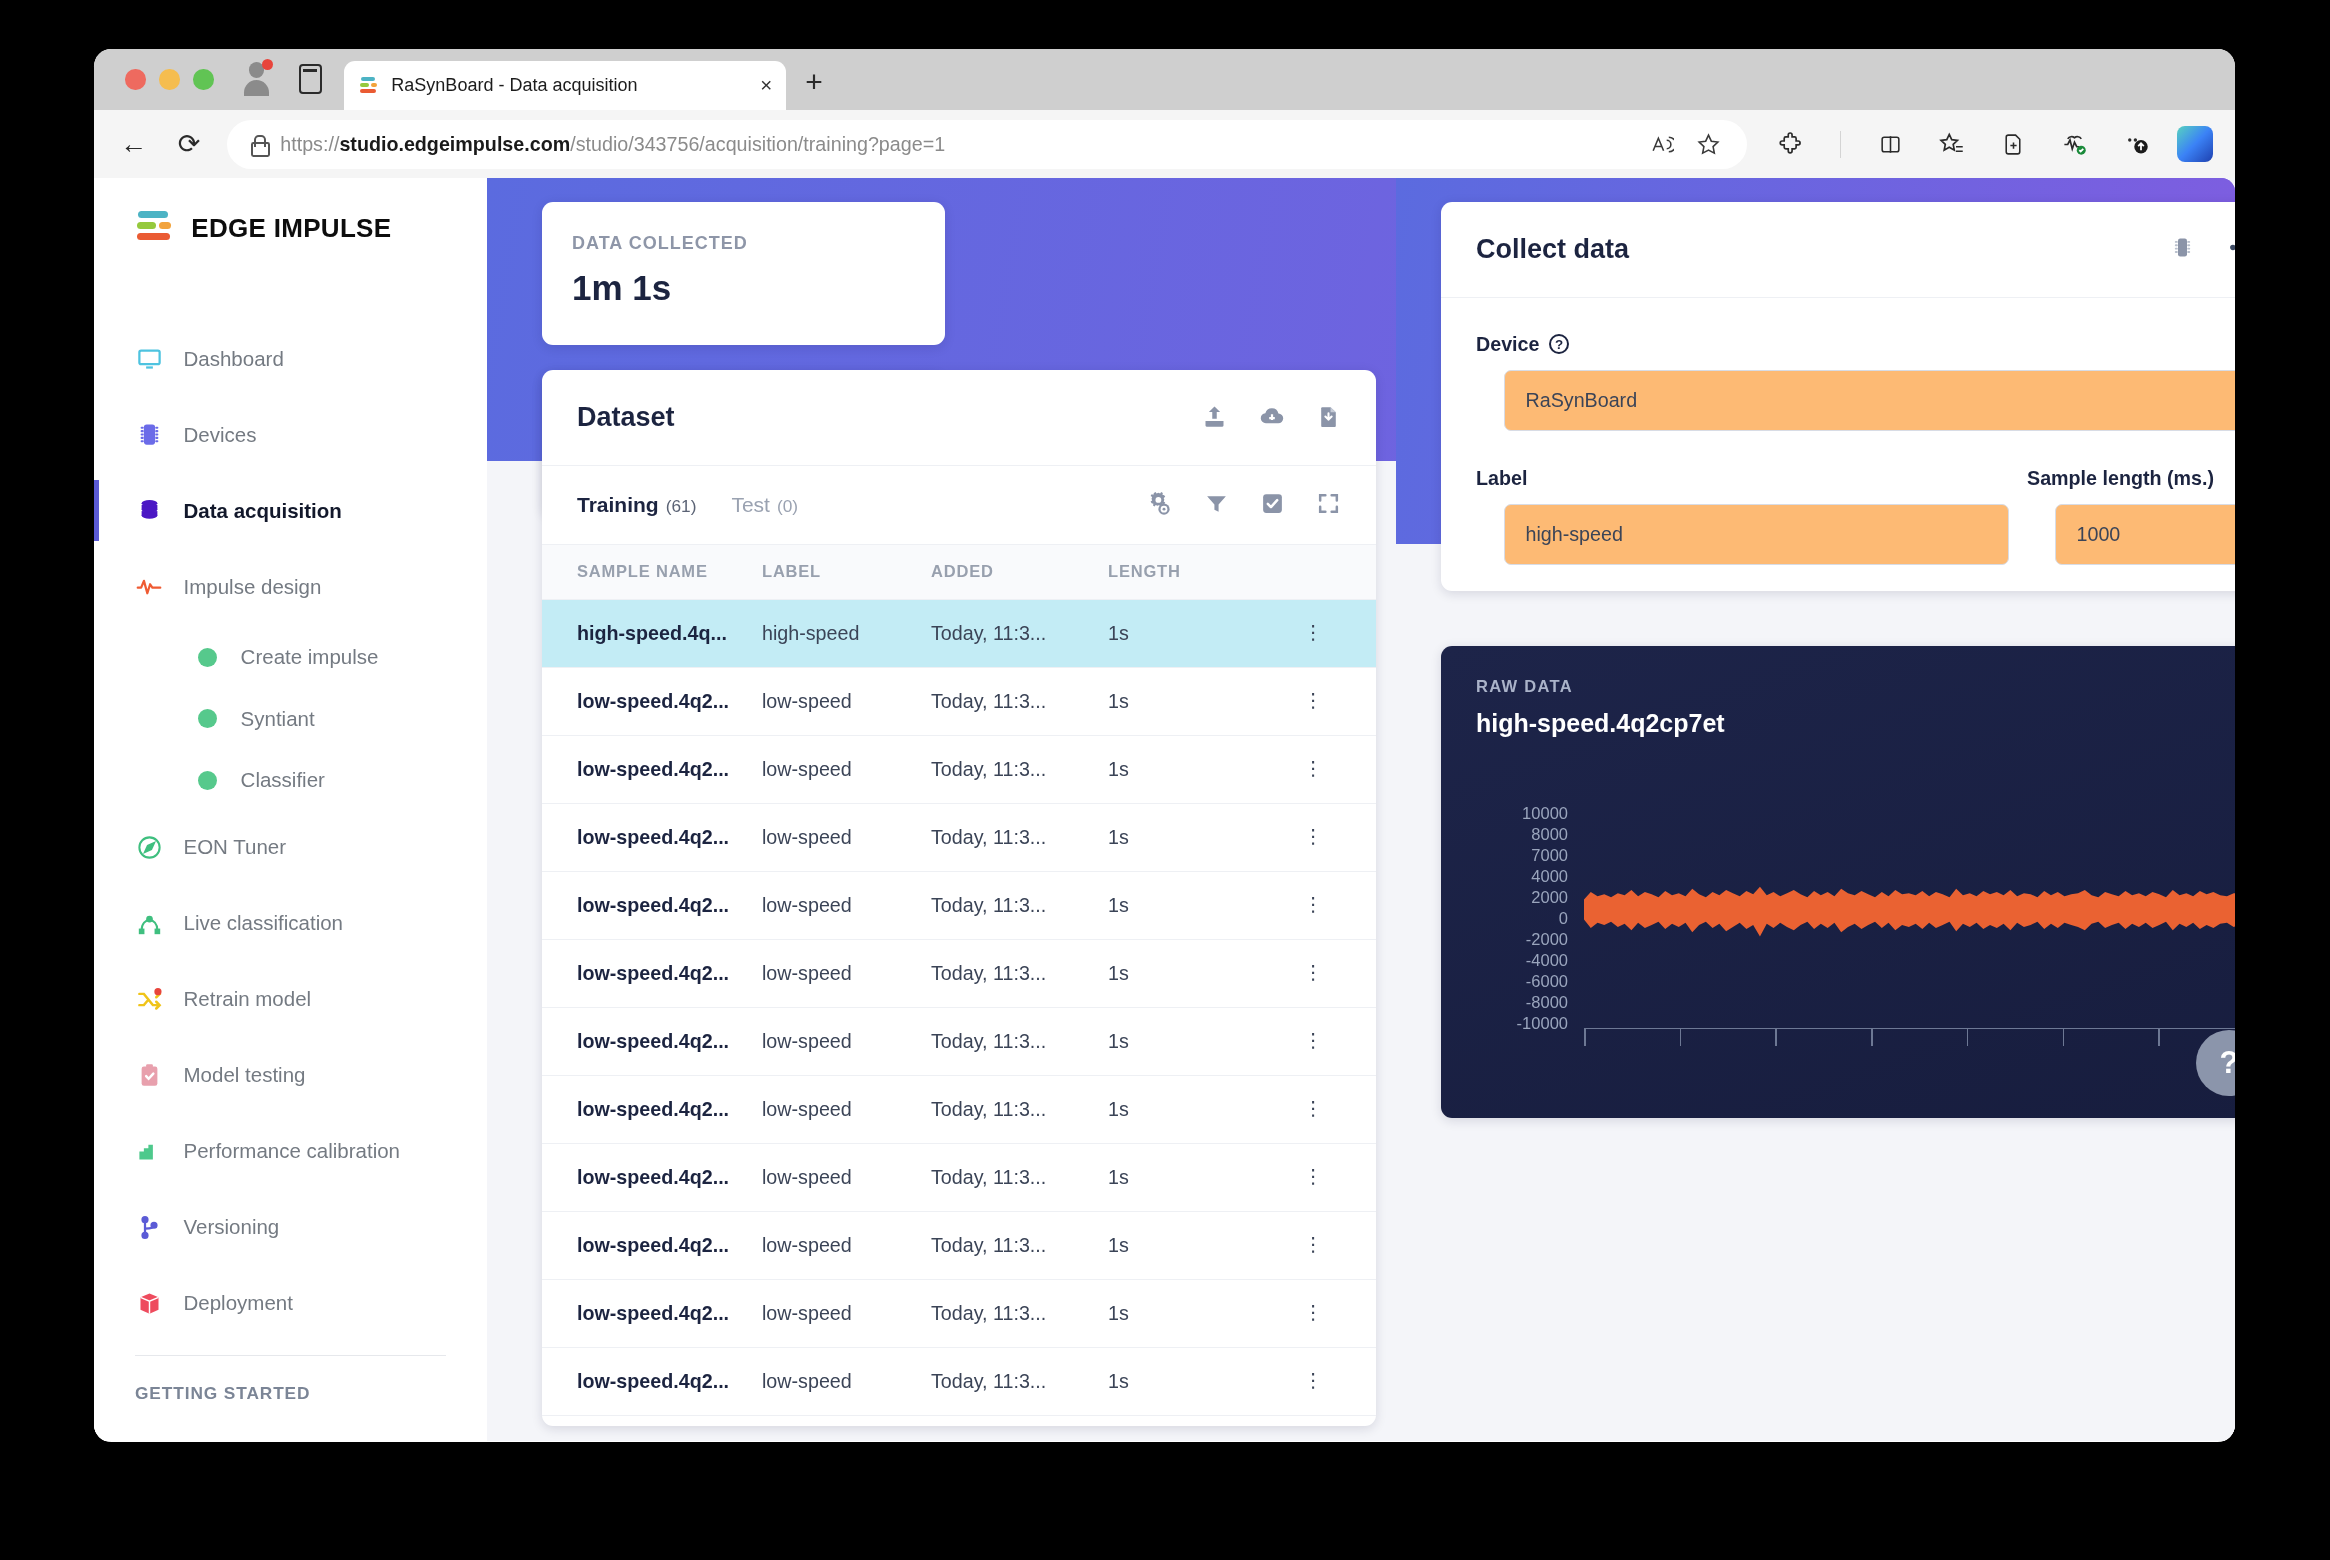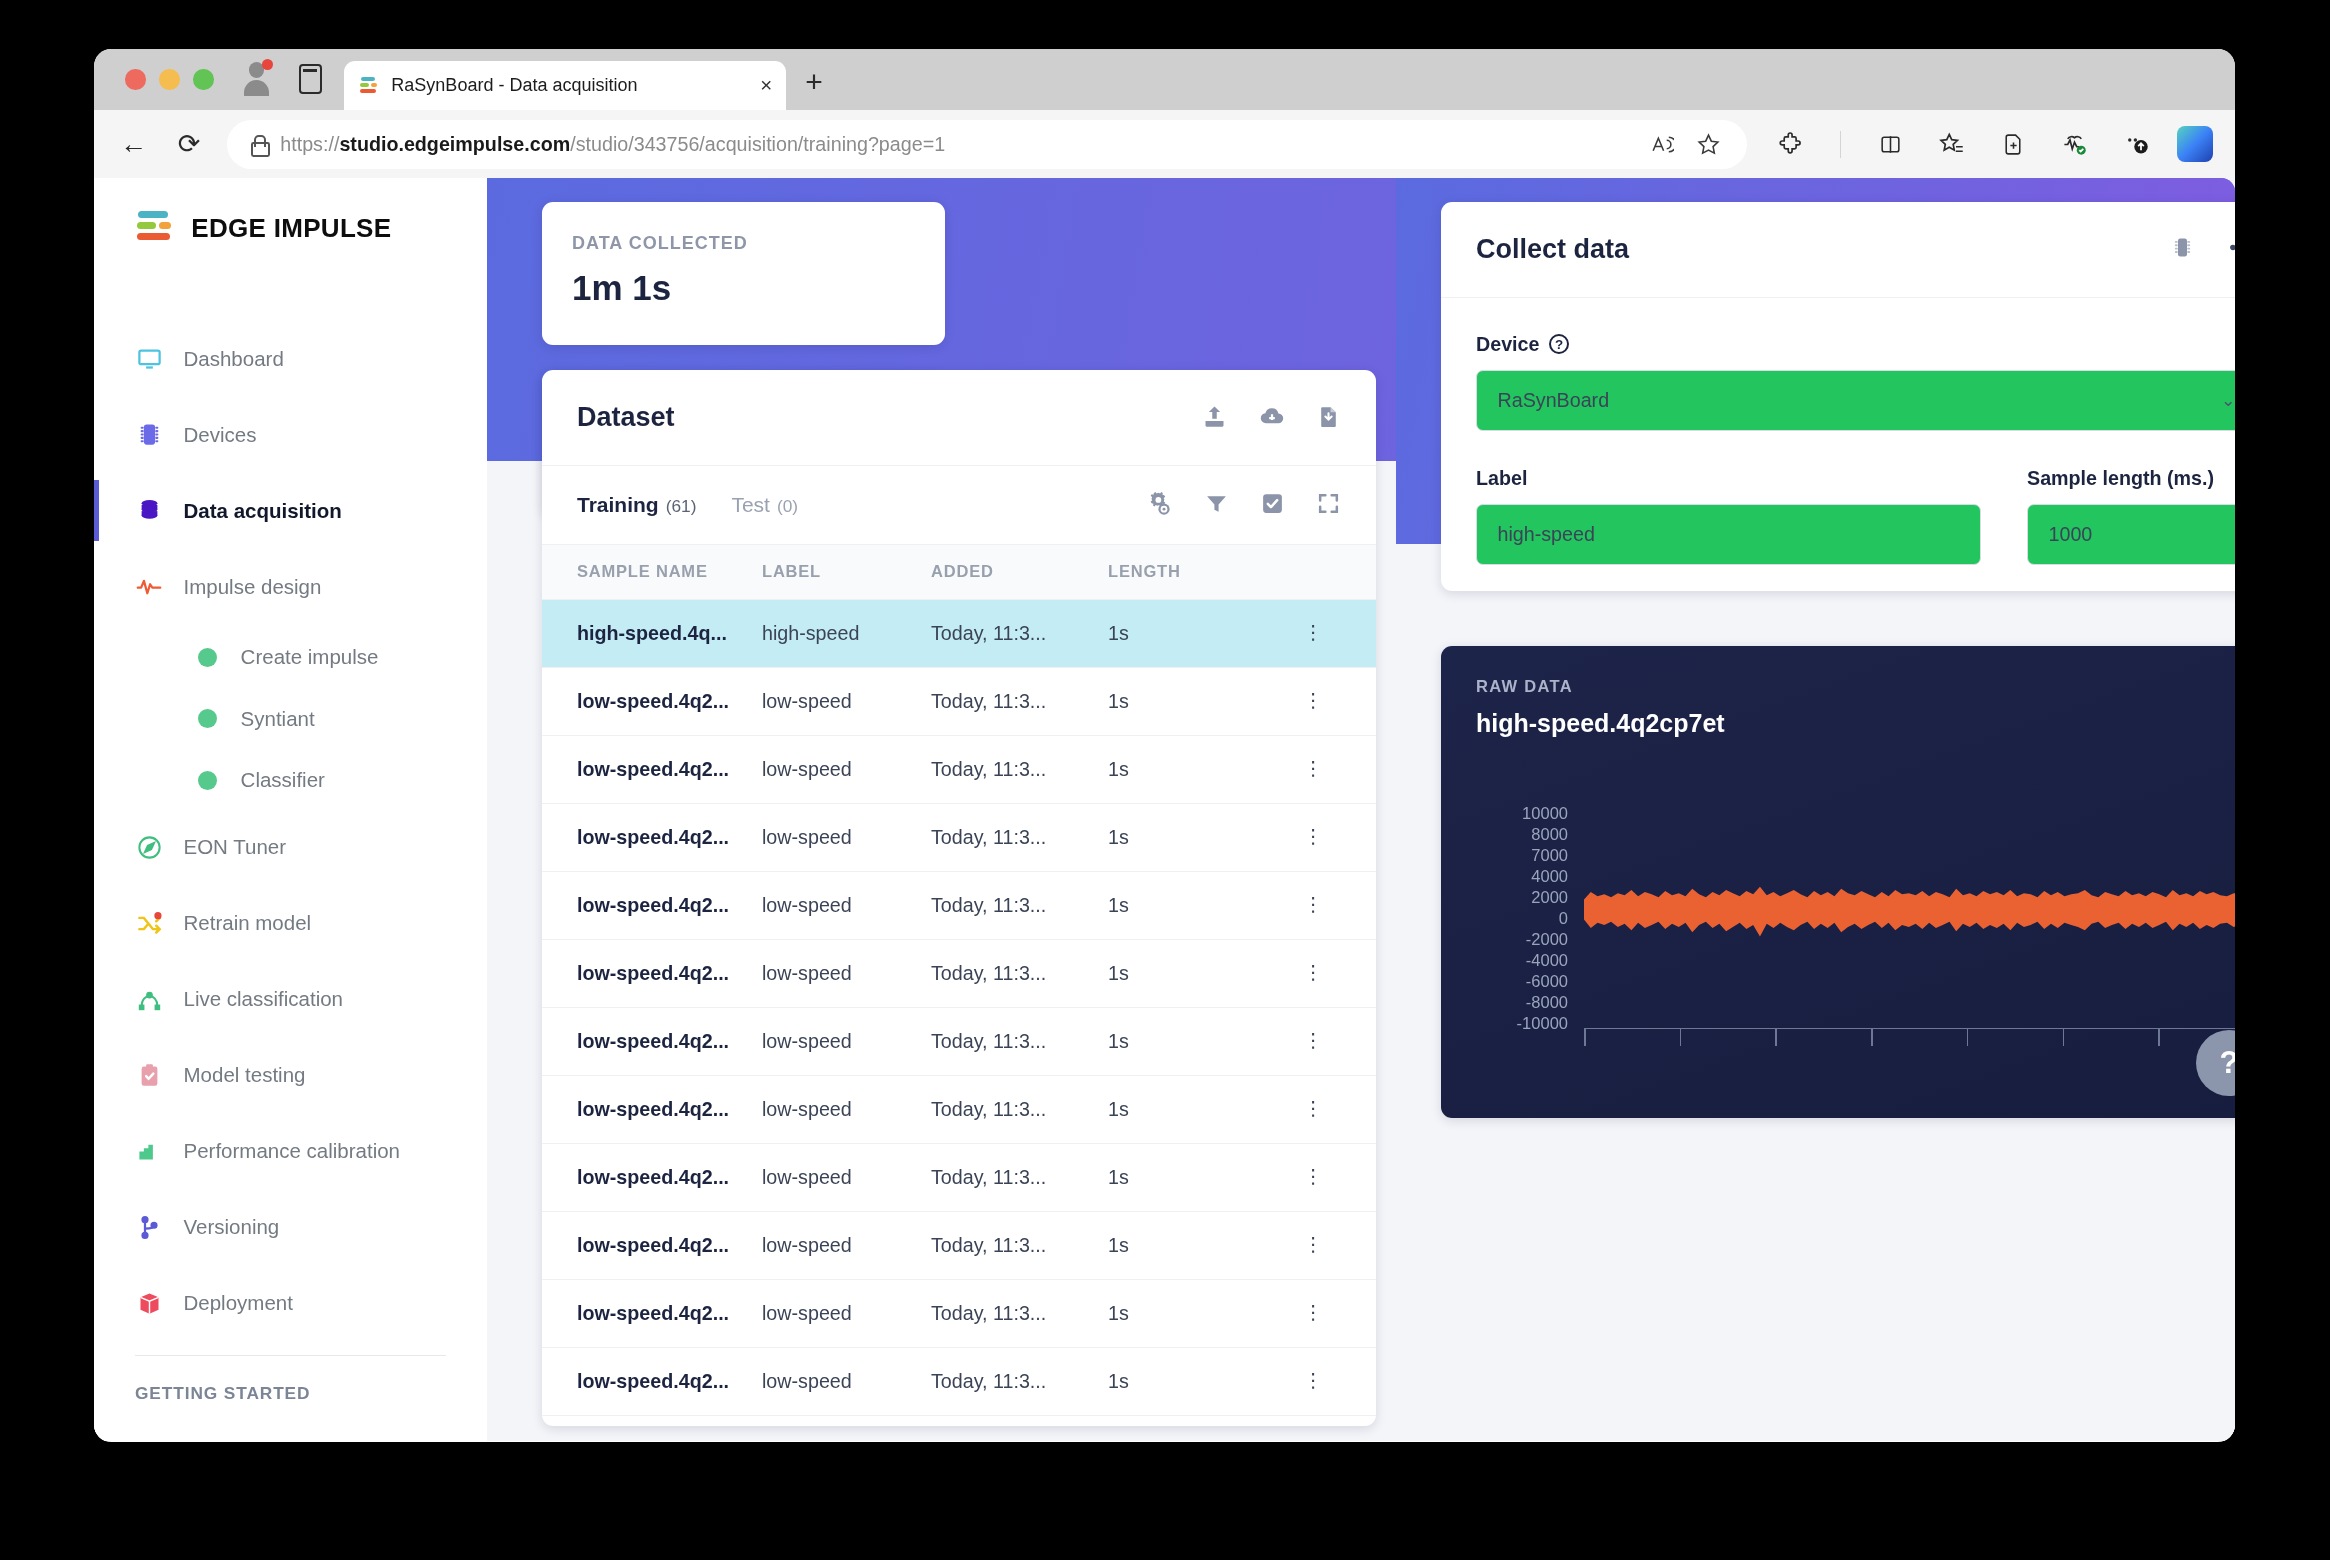--- a/index.html
+++ b/index.html
@@ -182,22 +182,22 @@
   }
   .cl-head { height:96px; display:flex; align-items:center; padding:0 35px; border-bottom:1.6px solid #eef0f4;}
   .cl-title{ font-size:27px; font-weight:700; color:#1c2440;}
   .cl-actions{ margin-left:auto; display:flex; gap:33px; align-items:center;}
   .cl-body { padding: 35px 35px 0 35px;}
   .fld-label { font-size:19.7px; font-weight:700; color:#1c2440; margin-bottom:14px; display:flex; align-items:center; gap:9.4px;}
   .qmark { width:20.5px;height:20.5px;border-radius:50%;border:2px solid #1c2440; font-size:13.4px; font-weight:700;
            display:flex;align-items:center;justify-content:center; color:#1c2440;}
   .inp {
     width:100%; height: 61px; border:1.6px solid #d8dce5; border-radius:7px;
-    padding: 0 20.5px; font-size:19.7px; color:#3b4457; background:#22c55e;
-    display:flex; align-items:center; font-family:"Liberation Sans",sans-serif;
+    padding: 0 20.5px; font-size:19.7px; color:#3b4457; background:#fdba74;
+    display:flex; align-items:center; font-family:"Liberation Sans",sans-serif;margin-left:28px;
   }
   .inp.sel-box { justify-content:space-between; }
   .chev { color:#4a5568; font-size:17.3px; }
   .grid2 { display:flex; gap: 46px; }
   .g-left { flex: 1 1 0; } .g-right { width: 230px; flex:0 0 230px;}
   .row-gap { height: 36px; }
 
   
   .rawdata {
     position:absolute; left: 954px; top: 468px; width: 851px; height: 472px;
@@ -395,38 +395,38 @@
             <svg width="27" height="27" viewBox="0 0 24 24" fill="none" stroke="#3fbf7f" stroke-width="1.8">
                 <circle cx="12" cy="12" r="9"></circle>
                 <path d="M16 8l-2.5 5.5L8 16l2.5-5.5z" fill="#3fbf7f"></path>
               </svg>
           </span>
           <span class="lbl">EON Tuner</span>
         </div>
 
         <div class="navitem">
           <span class="navicon">
-            <svg width="27" height="27" viewBox="0 0 24 24" fill="none" stroke="#f0c419" stroke-width="2.2" stroke-linecap="round">
-                <path d="M3 7h4l8 10h5M3 17h4l3-3.6M18 4l3 3-3 3M18 14l3 3-3 3"></path>
-                <circle cx="19.5" cy="5" r="3.2" fill="#e8453c" stroke="none"></circle>
-              </svg>
-          </span>
-          <span class="lbl">Retrain model</span>
-        </div>
-
-        <div class="navitem">
-          <span class="navicon">
             <svg width="27" height="27" viewBox="0 0 24 24" fill="none" stroke="#3fbf7f" stroke-width="1.8">
                 <path d="M5 18c0-6 3.5-9 7-9s7 3 7 9"></path>
                 <rect x="2.5" y="16.5" width="5" height="5" fill="#3fbf7f" stroke="none"></rect>
                 <rect x="16.5" y="16.5" width="5" height="5" fill="#3fbf7f" stroke="none"></rect>
                 <circle cx="12" cy="8" r="3" fill="#3fbf7f" stroke="none"></circle>
               </svg>
           </span>
           <span class="lbl">Live classification</span>
+        </div>
+
+        <div class="navitem">
+          <span class="navicon">
+            <svg width="27" height="27" viewBox="0 0 24 24" fill="none" stroke="#f0c419" stroke-width="2.2" stroke-linecap="round">
+                <path d="M3 7h4l8 10h5M3 17h4l3-3.6M18 4l3 3-3 3M18 14l3 3-3 3"></path>
+                <circle cx="19.5" cy="5" r="3.2" fill="#e8453c" stroke="none"></circle>
+              </svg>
+          </span>
+          <span class="lbl">Retrain model</span>
         </div>
 
         <div class="navitem">
           <span class="navicon">
             <svg width="27" height="27" viewBox="0 0 24 24">
                 <rect x="5" y="4" width="14" height="17" rx="2" fill="#e8a0ad"></rect>
                 <rect x="9" y="2" width="6" height="4" rx="1" fill="#e8a0ad"></rect>
                 <path d="M9 12.5l2.2 2.4 4.2-4.6" stroke="#fff" stroke-width="2.2" fill="none" stroke-linecap="round"></path>
               </svg>
           </span>

